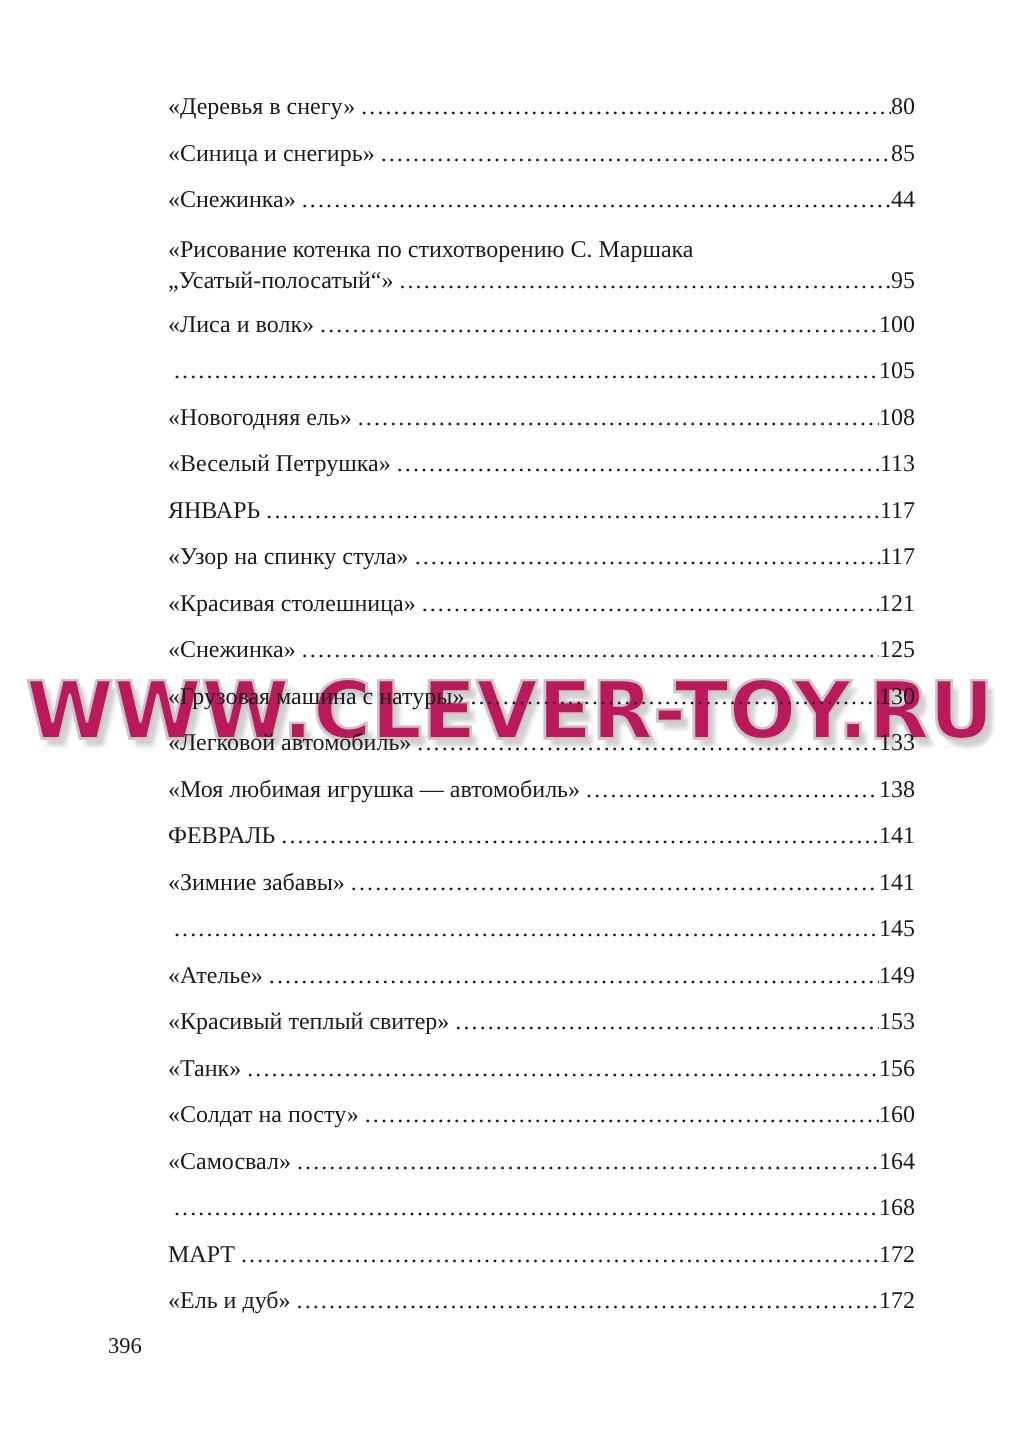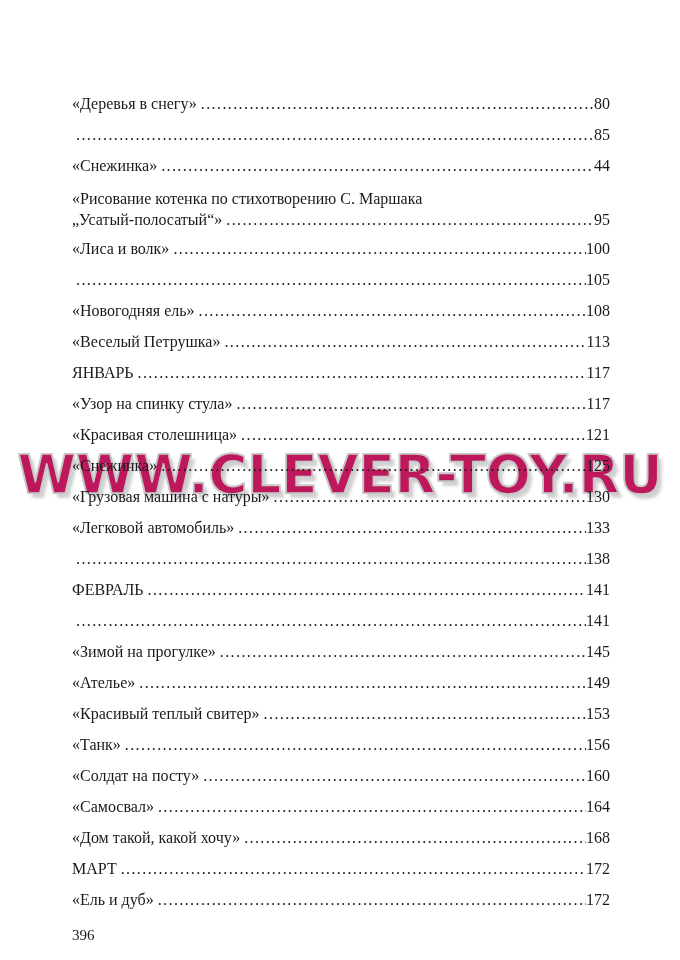--- a/index.html
+++ b/index.html
@@ -32,22 +32,21 @@
     text-shadow:
       -1px -1px 0 #d2d2d2,
        1px -1px 0 #d2d2d2,
       -1px  1px 0 #d2d2d2,
        1px  1px 0 #d2d2d2,
        4px  5px 3px rgba(170,170,170,0.55);
   }
   .content {
     position: relative;
     z-index: 1;
-    padding: 56px 70px 0 72px;
-    margin-top: 32px;
+    padding: 56px 70px 0 112px;
   }
   .toc-row {
     display: flex;
     align-items: baseline;
     height: 31px;
     line-height: 31px;
     font-size: 16px;
   }
   .toc-row.two {
     display: block;
@@ -76,38 +75,39 @@
     letter-spacing: 1.4px;
     margin-left: 4px;
   }
   .pg {
     white-space: nowrap;
     flex: 0 0 auto;
   }
   .footer {
     position: absolute;
     left: 72px;
-    top: 927px;
+    top: 890px;
     font-size: 15px;
     z-index: 1;
   }
 </style>
 </head>
 <body>
 
 <div class="page">
   <div class="watermark">WWW.CLEVER-TOY.RU</div>
   <div class="content">
     <div id="toc-list">
         <div class="toc-row">
           <span class="t">«Деревья в снегу»</span>
           <span class="dots">..........................................................................................................................................................................</span>
           <span class="pg">80</span>
         </div>
         <div class="toc-row">
+          <span class="t">«Синица и снегирь»</span>
           <span class="dots">..........................................................................................................................................................................</span>
           <span class="pg">85</span>
         </div>
         <div class="toc-row">
           <span class="t">«Снежинка»</span>
           <span class="dots">..........................................................................................................................................................................</span>
           <span class="pg">44</span>
         </div>
         <div class="toc-row two">
           <div class="l1">«Рисование котенка по стихотворению С. Маршака</div>
@@ -160,34 +160,35 @@
           <span class="t">«Грузовая машина с натуры»</span>
           <span class="dots">..........................................................................................................................................................................</span>
           <span class="pg">130</span>
         </div>
         <div class="toc-row">
           <span class="t">«Легковой автомобиль»</span>
           <span class="dots">..........................................................................................................................................................................</span>
           <span class="pg">133</span>
         </div>
         <div class="toc-row">
+          <span class="t">«Моя любимая игрушка — автомобиль»</span>
           <span class="dots">..........................................................................................................................................................................</span>
           <span class="pg">138</span>
         </div>
         <div class="toc-row">
           <span class="t">ФЕВРАЛЬ</span>
           <span class="dots">..........................................................................................................................................................................</span>
           <span class="pg">141</span>
         </div>
         <div class="toc-row">
+          <span class="t">«Зимние забавы»</span>
           <span class="dots">..........................................................................................................................................................................</span>
           <span class="pg">141</span>
         </div>
         <div class="toc-row">
-          <span class="t">«Зимой на прогулке»</span>
           <span class="dots">..........................................................................................................................................................................</span>
           <span class="pg">145</span>
         </div>
         <div class="toc-row">
           <span class="t">«Ателье»</span>
           <span class="dots">..........................................................................................................................................................................</span>
           <span class="pg">149</span>
         </div>
         <div class="toc-row">
           <span class="t">«Красивый теплый свитер»</span>
@@ -203,21 +204,20 @@
           <span class="t">«Солдат на посту»</span>
           <span class="dots">..........................................................................................................................................................................</span>
           <span class="pg">160</span>
         </div>
         <div class="toc-row">
           <span class="t">«Самосвал»</span>
           <span class="dots">..........................................................................................................................................................................</span>
           <span class="pg">164</span>
         </div>
         <div class="toc-row">
-          <span class="t">«Дом такой, какой хочу»</span>
           <span class="dots">..........................................................................................................................................................................</span>
           <span class="pg">168</span>
         </div>
         <div class="toc-row">
           <span class="t">МАРТ</span>
           <span class="dots">..........................................................................................................................................................................</span>
           <span class="pg">172</span>
         </div>
         <div class="toc-row">
           <span class="t">«Ель и дуб»</span>

